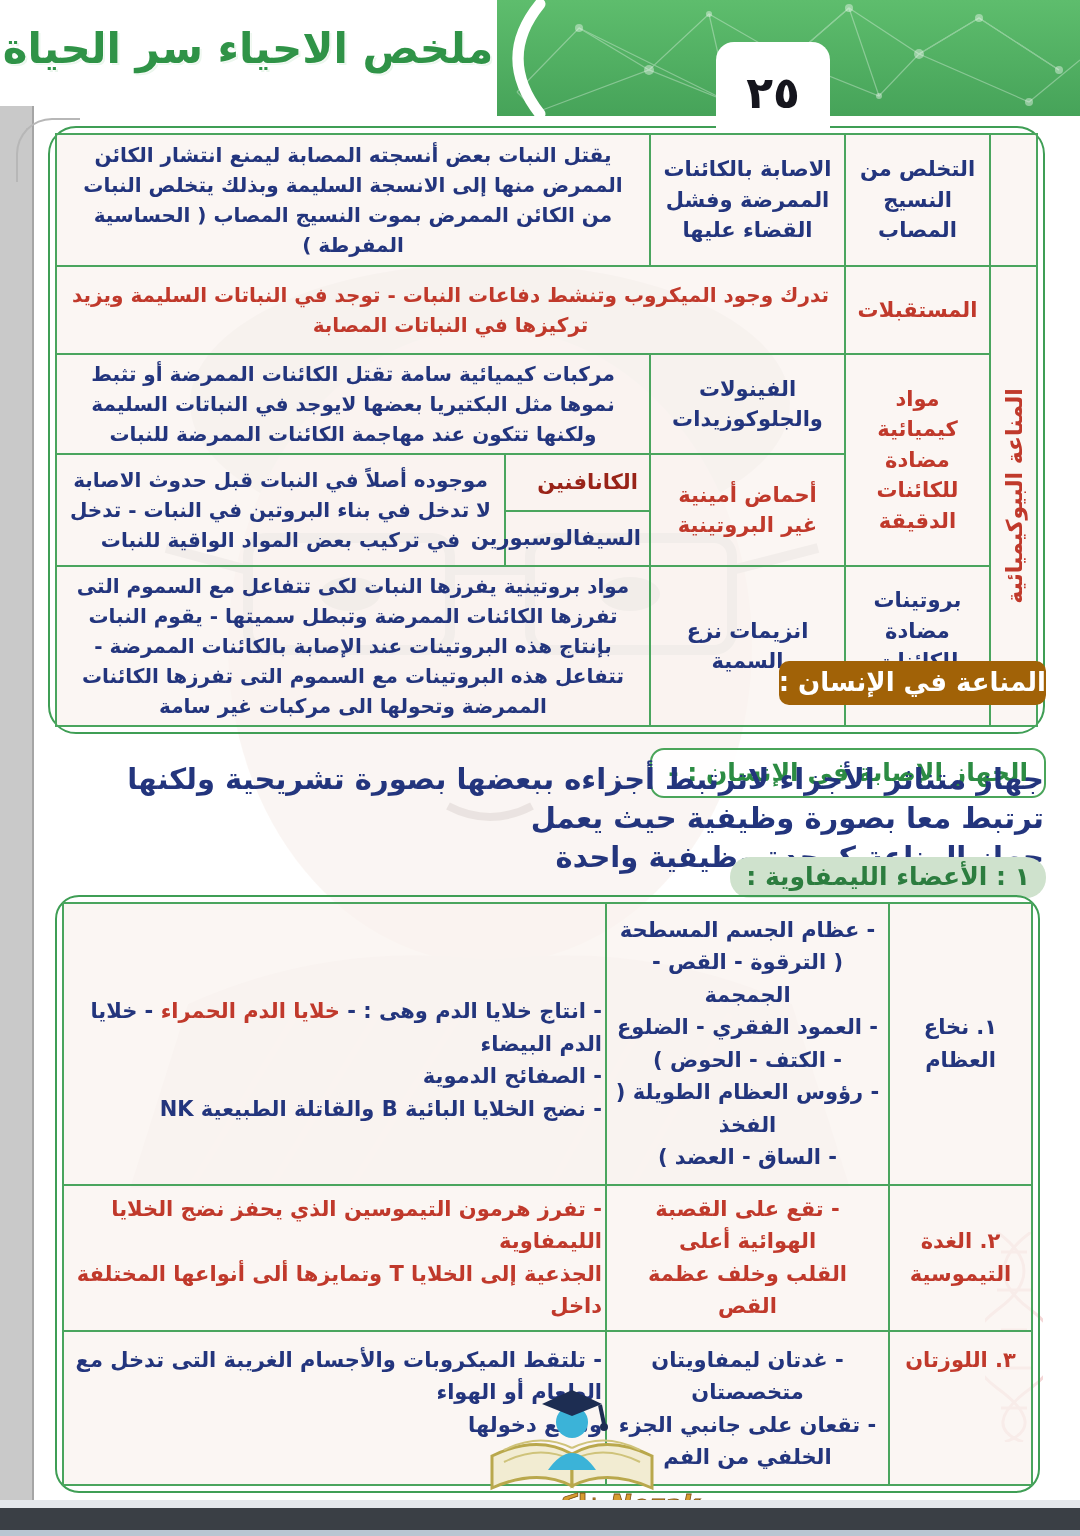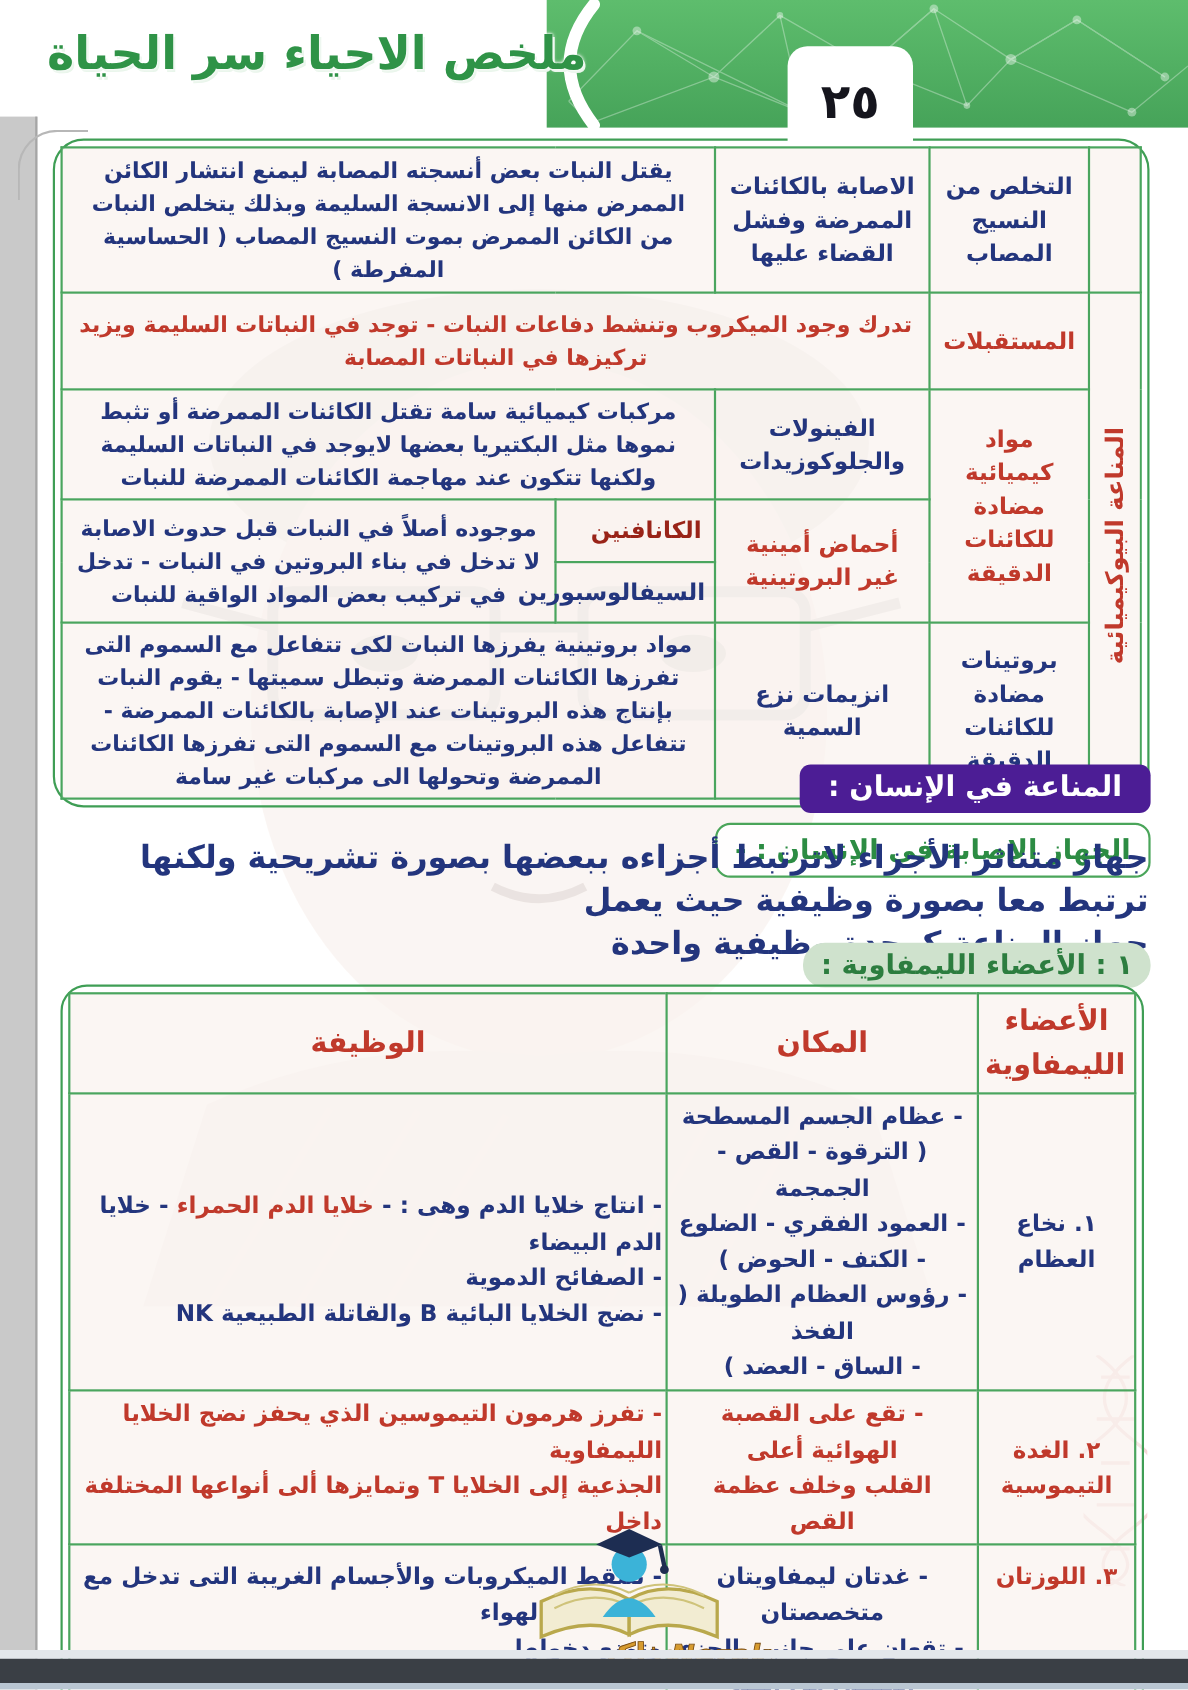--- a/index.html
+++ b/index.html
@@ -20,21 +20,21 @@
   .bottom-line { position:absolute; left:0; top:1500px; width:1080px; height:8px; background:#e3e7eb; z-index:6; }
   .bottom-bar  { position:absolute; left:0; top:1508px; width:1080px; height:22px; background:#3a3f45; z-index:6; }
   .bottom-edge { position:absolute; left:0; top:1530px; width:1080px; height:6px; background:#b9c6d2; z-index:6; }
 
   
   .banner { position:absolute; left:497px; top:0; width:583px; height:116px;
     background:linear-gradient(180deg,#5ebd6d,#46a359); z-index:1; }
   .banner svg { position:absolute; left:0; top:0; }
   .page-title { position:absolute; left:2px; top:24px; width:492px; z-index:2;
     text-align:center; font-size:42px; color:#2f9347; letter-spacing:-1px;
-    text-shadow:0 0 2px #ffffff, 0 0 4px #ffffff, 2px 2px 0 #e8f5ea;margin-left:40px; }
+    text-shadow:0 0 2px #ffffff, 0 0 4px #ffffff, 2px 2px 0 #e8f5ea; }
   .bracket { position:absolute; left:488px; top:0; z-index:2; }
   .page-num-tab { position:absolute; left:716px; top:42px; width:114px; height:90px;
     background:#ffffff; border-radius:18px 18px 0 0; z-index:3;
     display:flex; align-items:flex-end; justify-content:center; padding-bottom:14px; }
   .page-num { font-size:44px; color:#15151d; }
 
   
   .face-wm { position:absolute; left:130px; top:238px; z-index:0; opacity:0.20; }
   .dna-wm  { position:absolute; left:985px; top:1232px; z-index:0; opacity:0.45; }
 
@@ -52,23 +52,23 @@
   #tbl1 { left:48px; top:126px; width:997px; border-radius:28px; }
   #tbl1 table { height:555px; }
   #tbl1 td { font-size:20px; line-height:1.5; }
   #tbl1 .lbl { font-size:21px; line-height:1.45; }
   .vcell { position:relative; }
   .vcell span { position:absolute; top:50%; left:50%;
     transform:translate(-50%,-50%) rotate(-90deg);
     white-space:nowrap; font-size:22px; }
 
   
-  .badge-solid { position:absolute; right:34px; top:695px; z-index:2;
-    background:#4c1d95; color:#ffffff; font-size:26px;
-    padding:6px 26px 8px; border-radius:10px; }
+  .badge-solid { position:absolute; right:34px; top:661px; z-index:2;
+    background:#a16207; color:#ffffff; font-size:26px;
+    padding:6px 0 8px; border-radius:10px; }
   .badge-outline { position:absolute; right:34px; top:748px; z-index:2;
     background:rgba(255,255,255,0.85); color:#2c8c43; font-size:25px;
     border:2px solid #4aa55a; padding:8px 16px 9px; border-radius:14px; }
   .para { position:absolute; right:36px; left:60px; top:760px; z-index:2;
     color:#23357d; font-size:29px; line-height:1.35; text-align:right; }
   .badge-light { position:absolute; right:34px; top:857px; z-index:2;
     background:#cfe2cd; color:#2c7d3f; font-size:25px;
     padding:5px 16px 7px; border-radius:20px; }
 
   
@@ -192,25 +192,20 @@
 <div class="badge-light">١ : الأعضاء الليمفاوية :</div>
 
 <div id="tbl2" class="tbl-wrap">
   <table>
     <colgroup>
         <col style="width:143px">
         <col style="width:283px">
         <col>
       </colgroup>
     <tbody>
-        <tr style="height:74px">
-      <td class="red hdr">الأعضاء الليمفاوية</td>
-      <td class="red hdr">المكان</td>
-      <td class="red hdr">الوظيفة</td>
-    </tr>
     <tr style="height:164px">
       <td class="navy lbl">١. نخاع العظام</td>
       <td class="navy pre">- عظام الجسم المسطحة
 ( الترقوة - القص - الجمجمة
 - العمود الفقري - الضلوع
 - الكتف - الحوض )
 - رؤوس العظام الطويلة ( الفخذ
 - الساق - العضد )</td>
       <td class="fn pre">
         <span class="navy">- انتاج خلايا الدم وهى : - </span><span class="red">خلايا الدم الحمراء</span><span class="navy"> - خلايا الدم البيضاء

